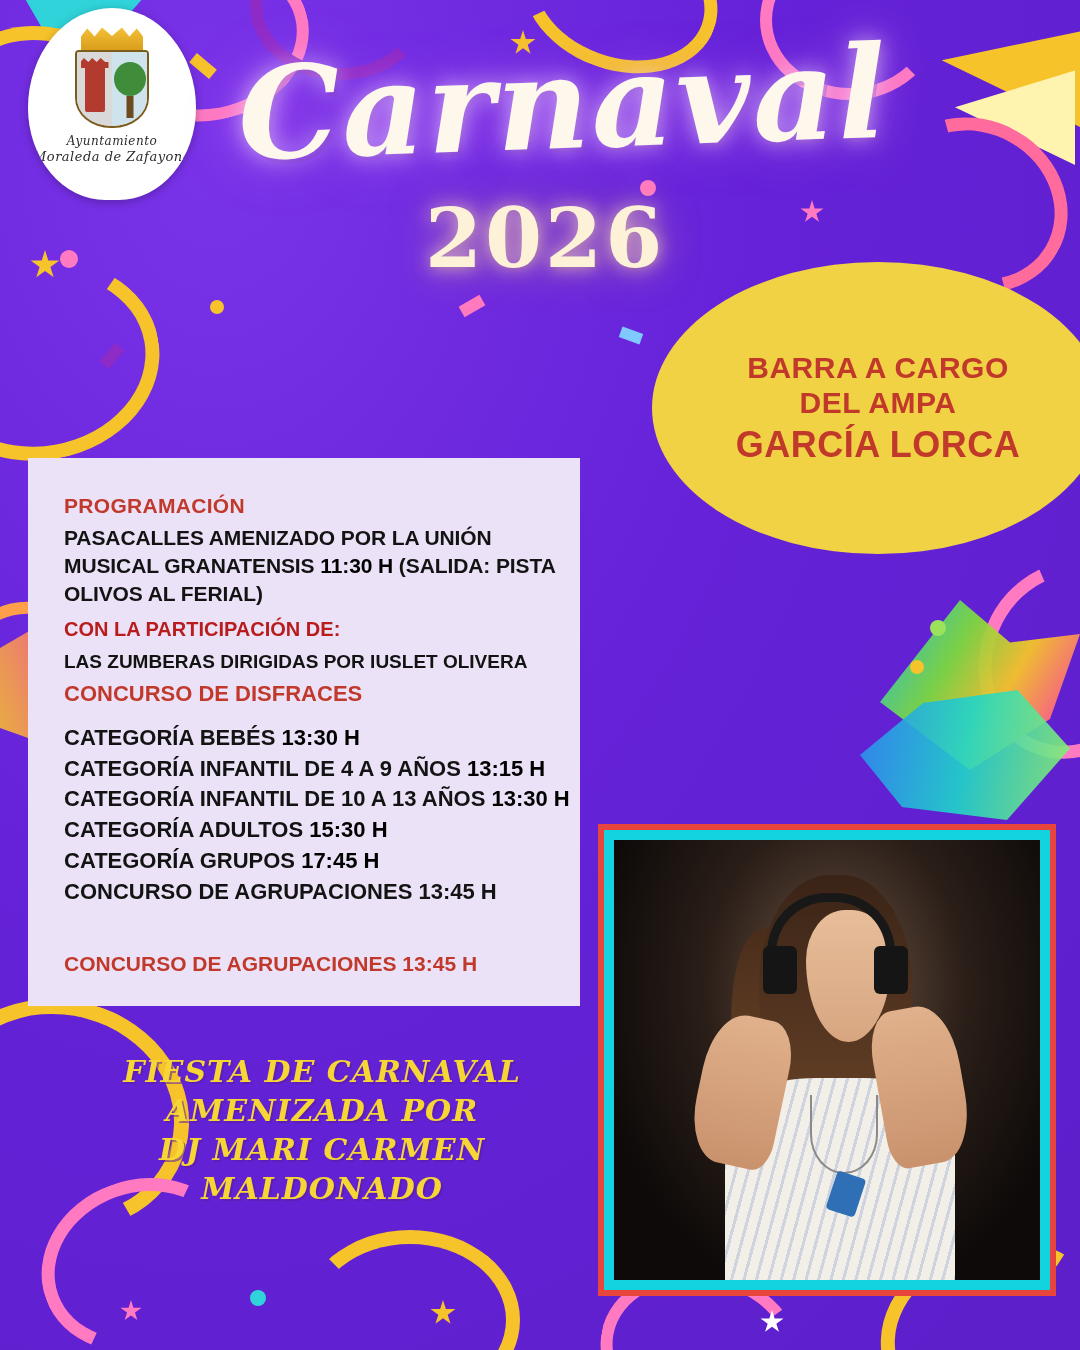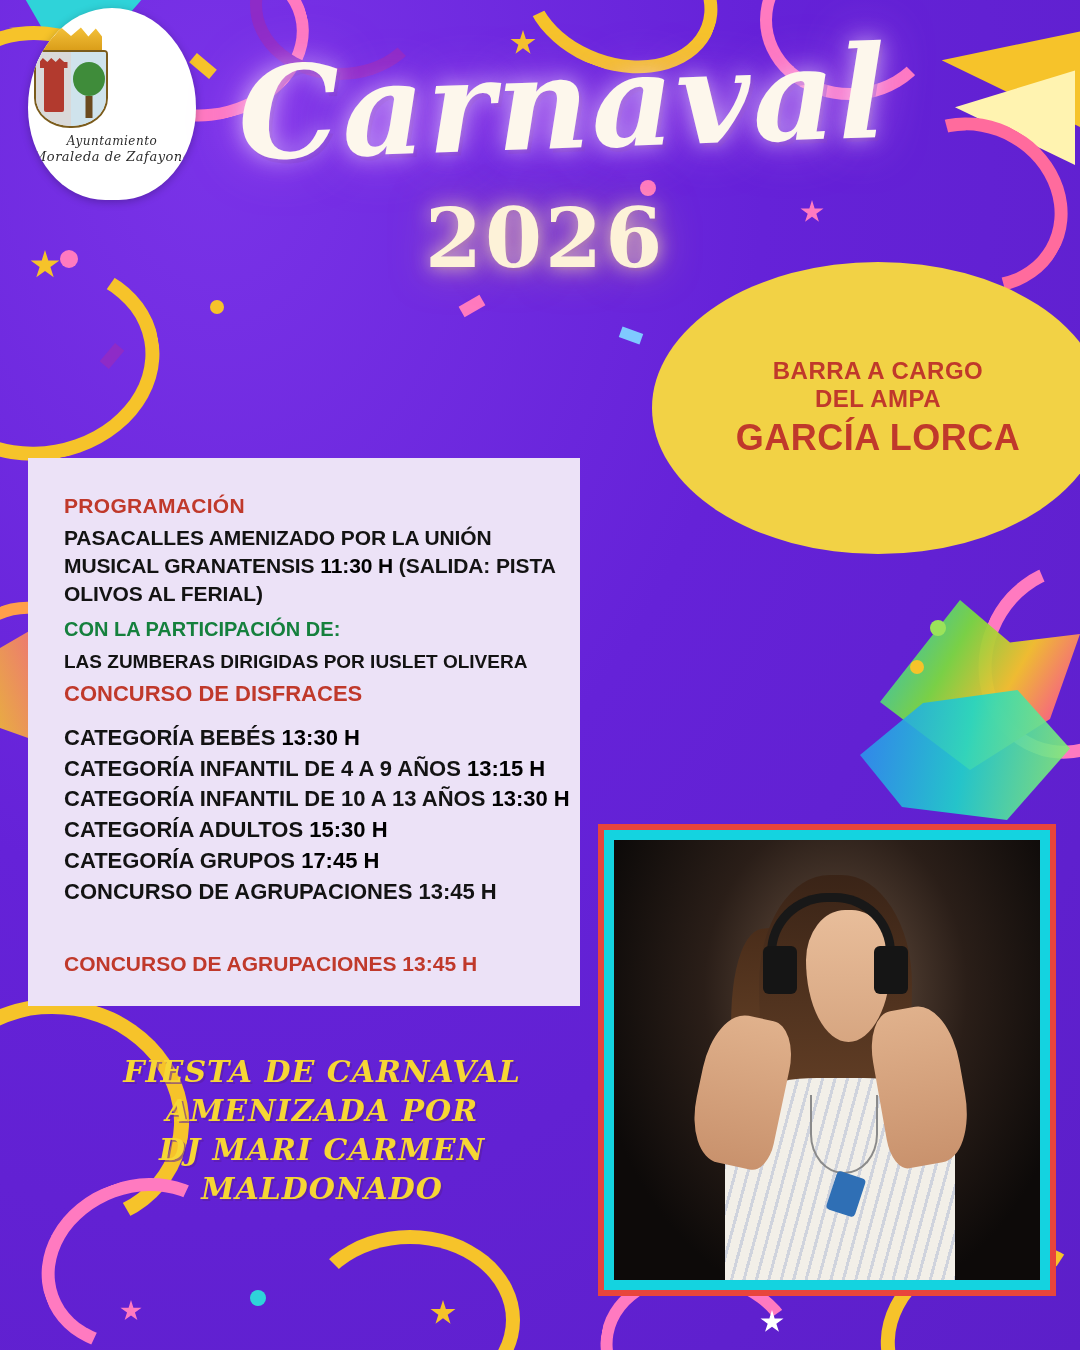--- a/index.html
+++ b/index.html
@@ -35,21 +35,21 @@
     clip-path: polygon(50% 0%, 61% 35%, 98% 35%, 68% 57%, 79% 91%, 50% 70%, 21% 91%, 32% 57%, 2% 35%, 39% 35%);
   }
 
   
   .logo {
     position: absolute; left: 28px; top: 8px;
     width: 168px; height: 192px;
     background: #ffffff;
     border-radius: 50% 50% 46% 46% / 52% 52% 48% 48%;
     display: flex; flex-direction: column;
-    justify-content: flex-start;
+    align-items: center; justify-content: flex-start;
     padding-top: 18px;
     box-shadow: 0 2px 8px rgba(0,0,0,.25);
     overflow: hidden;
   }
   .crest {
     width: 86px; height: 104px; position: relative;
   }
   .crown {
     position: absolute; top: 0; left: 50%; transform: translateX(-50%);
     width: 62px; height: 26px;
@@ -133,21 +133,21 @@
     position: absolute; left: 652px; top: 262px;
     width: 452px; height: 292px;
     background: #f2d245;
     border-radius: 50%;
     display: flex; flex-direction: column;
     align-items: center; justify-content: center;
     text-align: center;
     padding: 0 34px;
   }
   .bar-line1, .bar-line2 {
-    color: #c0392b; font-weight: bold; font-size: 24px;
+    color: #c0392b; font-weight: bold; font-size: 30px;
     letter-spacing: .5px; line-height: 1.18;
   }
   .bar-line3 {
     color: #c0392b; font-weight: bold; font-size: 36px;
     letter-spacing: .5px; margin-top: 4px;
   }
 
   
   .panel {
     position: absolute; left: 28px; top: 458px;
@@ -158,21 +158,21 @@
   .prog-head {
     color: #c0392b; font-weight: bold; font-size: 21px;
     letter-spacing: .3px; margin-bottom: 6px;
   }
   .prog-line {
     color: #131313; font-weight: bold; font-size: 21px;
     line-height: 1.33; letter-spacing: -.1px;
   }
   .time { color: #000000; }
   .sub-head {
-    color: #15803d; font-weight: bold; font-size: 20px;
+    color: #b91c1c; font-weight: bold; font-size: 20px;
     margin-top: 10px; margin-bottom: 10px;
   }
   .plain-line {
     color: #131313; font-weight: bold; font-size: 19px;
     margin-bottom: 8px;
   }
   .section-head {
     color: #c0392b; font-weight: bold; font-size: 22px;
     margin-bottom: 16px;
   }

